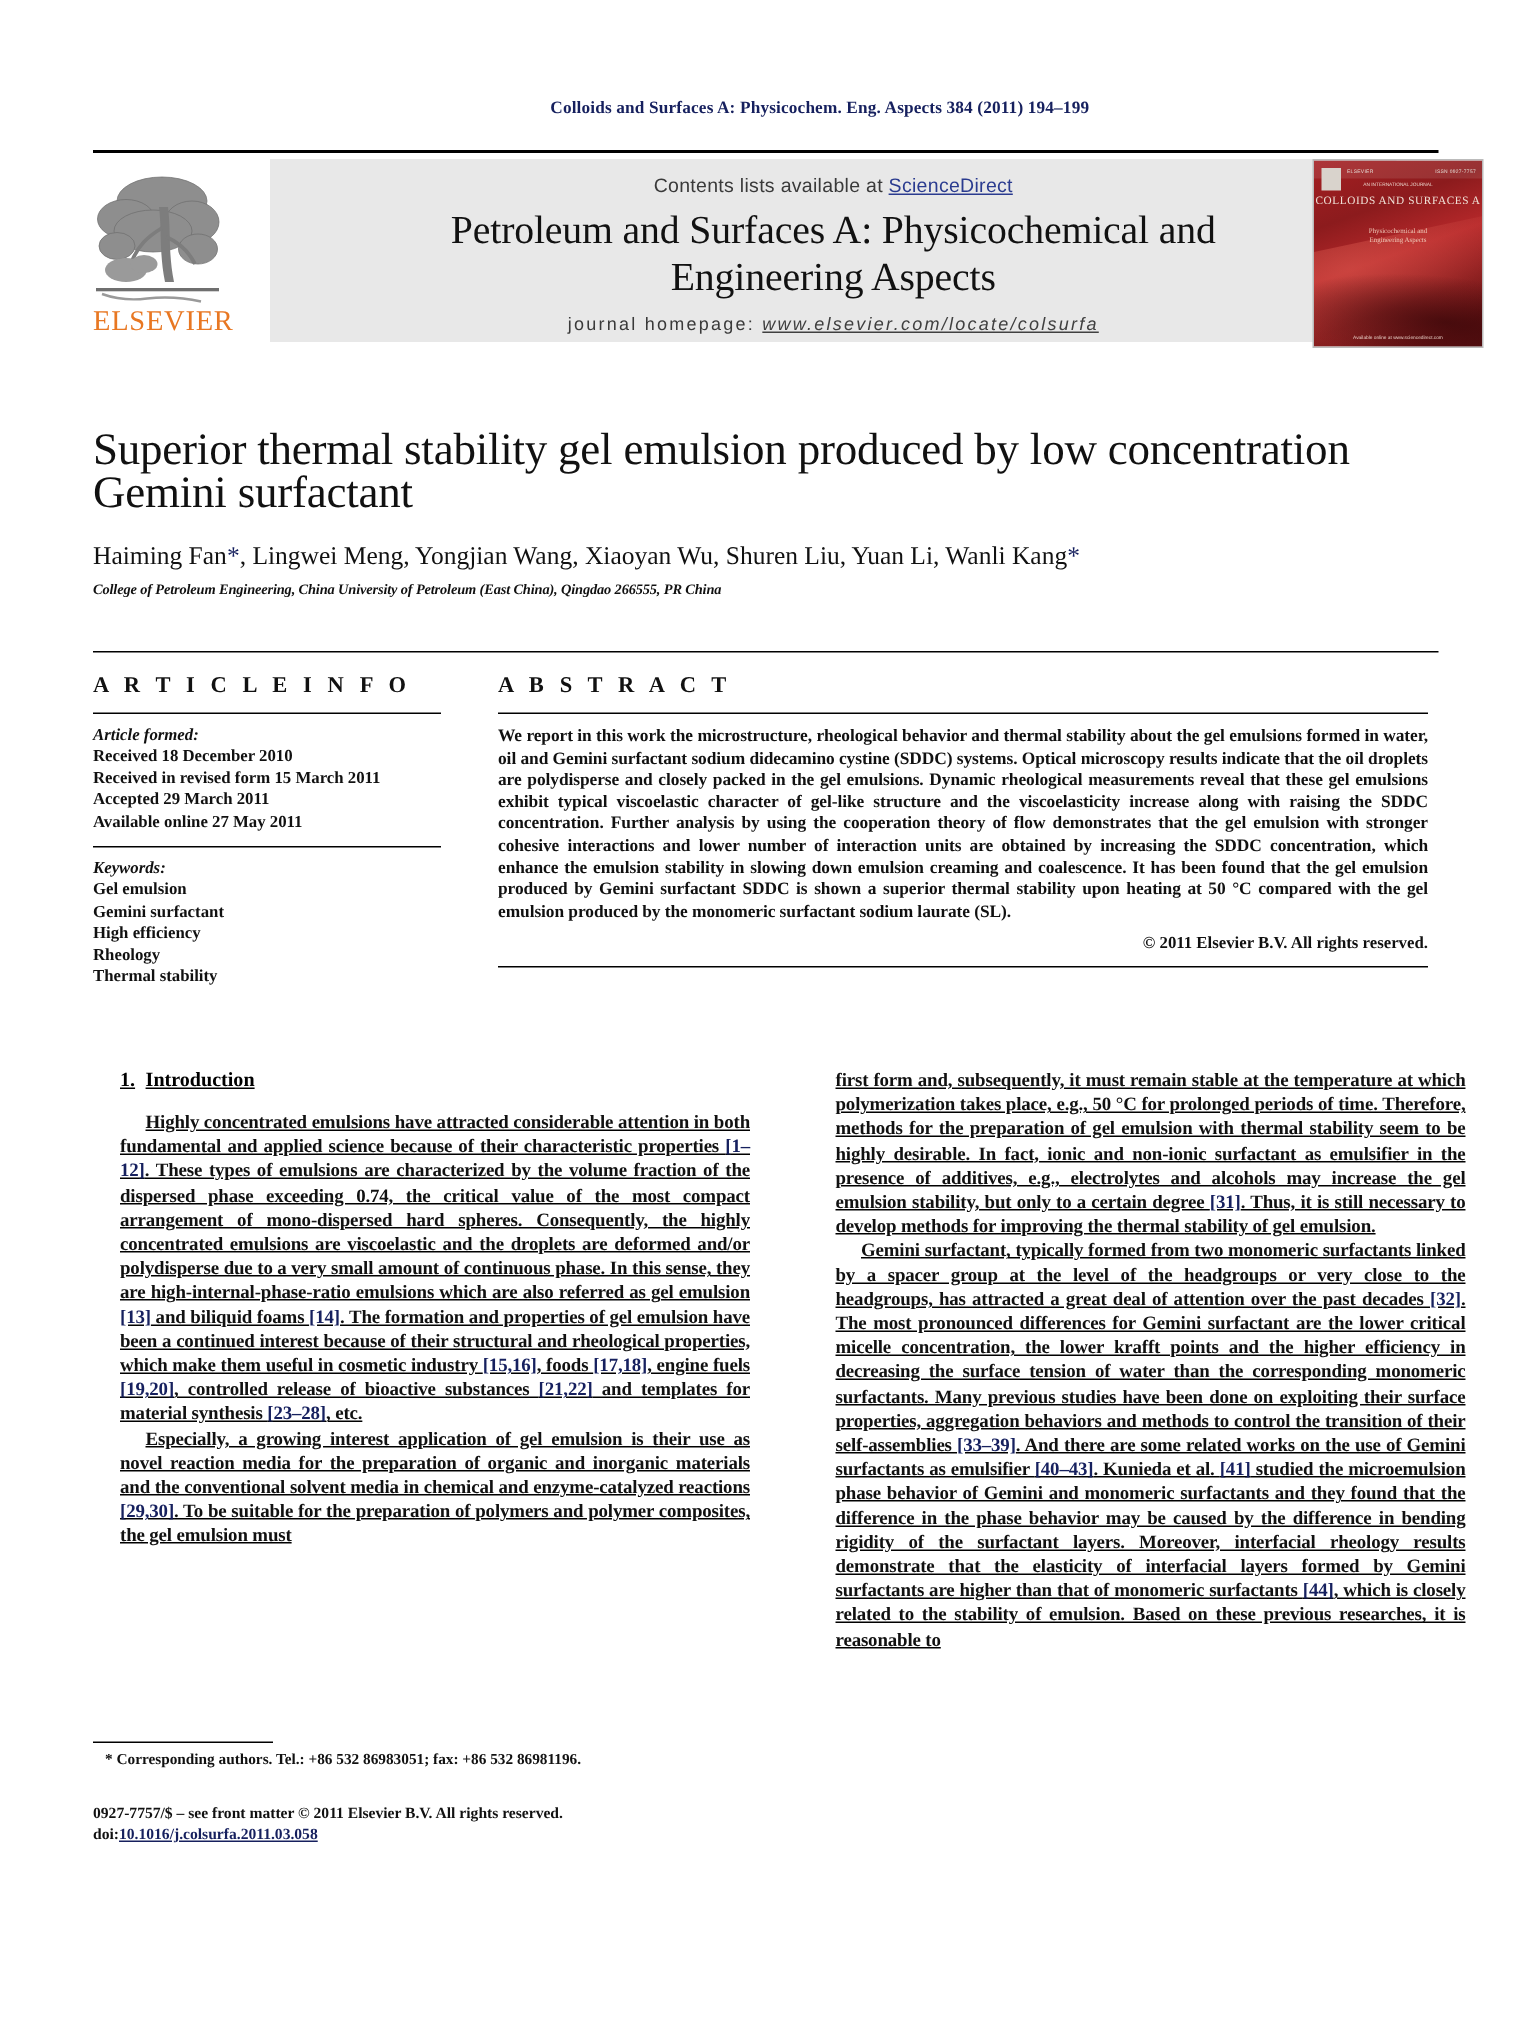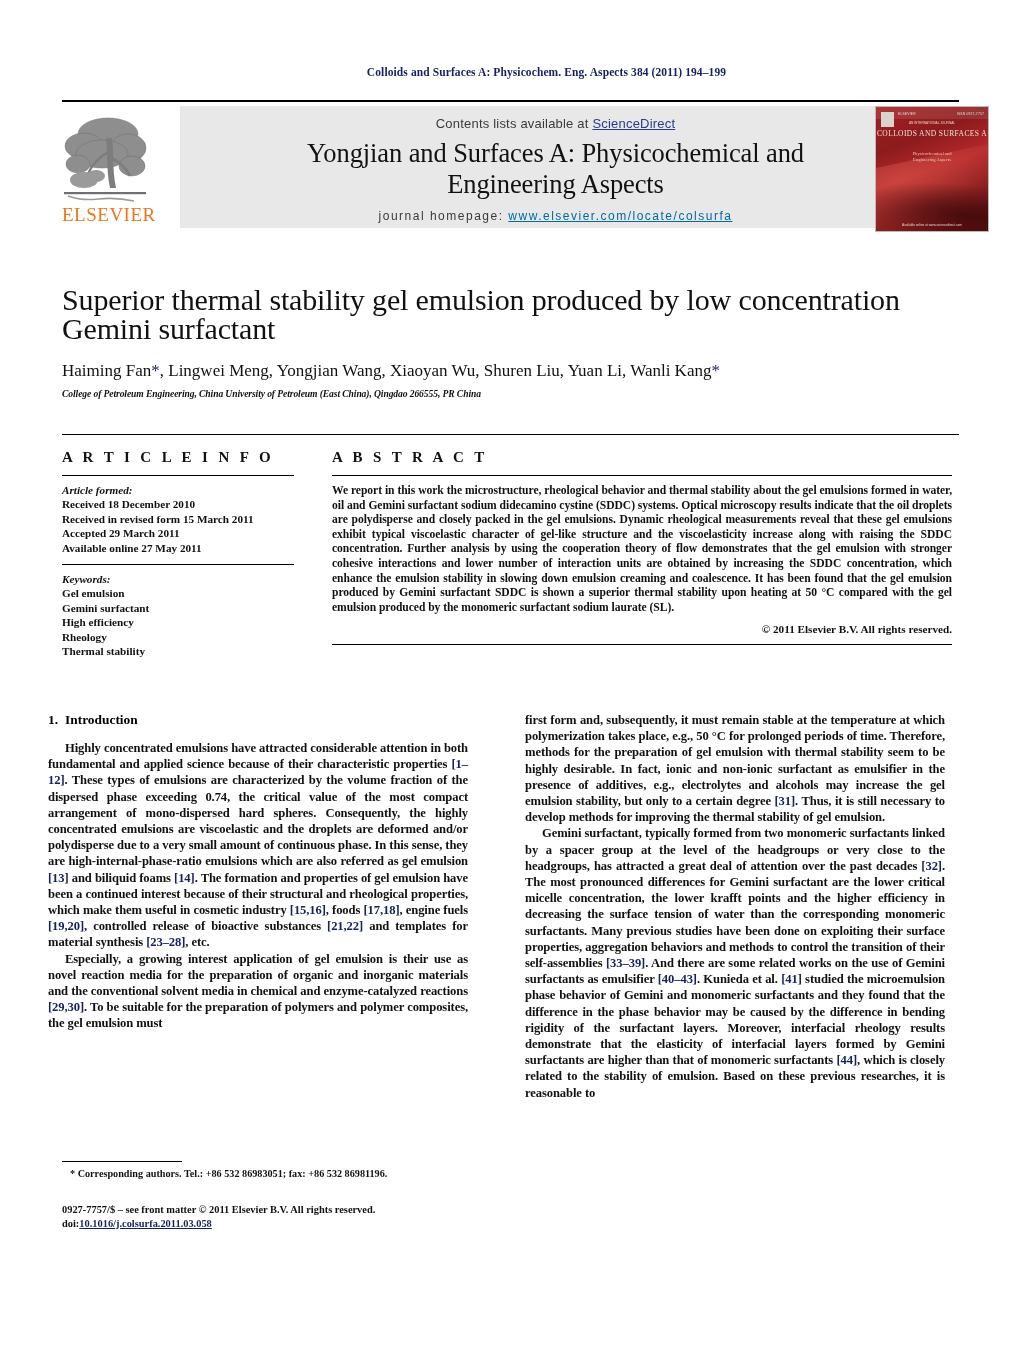--- a/index.html
+++ b/index.html
@@ -102,21 +102,21 @@
     color: #111;
     letter-spacing: -0.1px;
   }
   .homepage-line {
     margin-top: 9px;
     font-family: "Liberation Sans", sans-serif;
     font-size: 12px;
     letter-spacing: 1.5px;
     color: #3a3a3a;
   }
-  .homepage-url { color: #0369a1; }
+  .homepage-url { color: #404040; font-style: italic; }
 
   .cover-thumb {
     position: absolute;
     left: 785px;
     top: 4px;
     width: 112px;
     height: 124px;
     border: 1px solid #bbbbbb;
     background: linear-gradient(160deg, #a51f22 0%, #8c1b1d 28%, #b6282a 50%, #7e1618 72%, #5c1012 100%);
     overflow: hidden;
@@ -291,25 +291,26 @@
     color: #111;
   }
   .abs-bottom-rule {
     border-top: 1px solid #000;
     margin-top: 9px;
   }
 
   
   .body-cols {
     position: absolute;
-    left: 48px;
+    left: 80px;
     top: 712px;
     width: 897px;
     display: flex;
     gap: 57px;
+    text-decoration: underline;
   }
   .bcol { width: 420px; flex: none; }
   .sec-title {
     font-family: "Liberation Serif", serif;
     font-weight: bold;
     font-size: 13.4px;
     margin: 0 0 12px 0;
   }
   .sec-title .num { margin-right: 7px; }
   p.body {
@@ -391,21 +392,21 @@
           </svg>
         </div>
         <div class="elsevier-word">ELSEVIER</div>
       </div>
 
       <div class="journal-band">
         <div class="contents-line">
           <span>Contents lists available at </span><a class="sciencedirect" href="#">ScienceDirect</a>
         </div>
         <div class="journal-title">
-          <div>Yongjian and Surfaces A: Physicochemical and</div>
+          <div>Petroleum and Surfaces A: Physicochemical and</div>
           <div>Engineering Aspects</div>
         </div>
         <div class="homepage-line">
           <span>journal homepage:</span>
           <a class="homepage-url" href="#">www.elsevier.com/locate/colsurfa</a>
         </div>
       </div>
 
       <div class="cover-thumb">
         <div class="cover-swirl1"></div>

